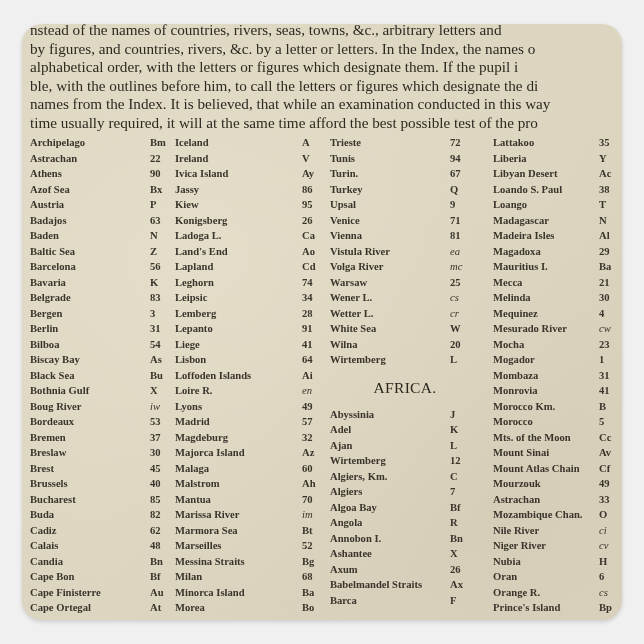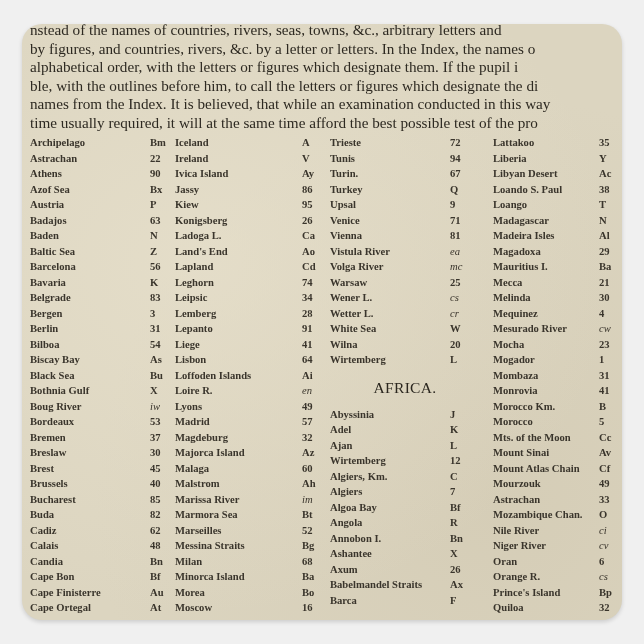--- a/index.html
+++ b/index.html
@@ -268,20 +268,24 @@
       </div>
       <div class="entry">
         <span class="name">Malaga</span>
         <span class="ref">60</span>
       </div>
       <div class="entry">
         <span class="name">Malstrom</span>
         <span class="ref">Ah</span>
       </div>
       <div class="entry">
+        <span class="name">Mantua</span>
+        <span class="ref">70</span>
+      </div>
+      <div class="entry">
         <span class="name">Marissa River</span>
         <span class="ref italic">im</span>
       </div>
       <div class="entry">
         <span class="name">Marmora Sea</span>
         <span class="ref">Bt</span>
       </div>
       <div class="entry">
         <span class="name">Marseilles</span>
         <span class="ref">52</span>
@@ -527,20 +531,24 @@
         <span class="name">Mozambique Chan.</span>
         <span class="ref">O</span>
       </div>
       <div class="entry">
         <span class="name">Nile River</span>
         <span class="ref italic">ci</span>
       </div>
       <div class="entry">
         <span class="name">Niger River</span>
         <span class="ref italic">cv</span>
+      </div>
+      <div class="entry">
+        <span class="name">Nubia</span>
+        <span class="ref">H</span>
       </div>
       <div class="entry">
         <span class="name">Oran</span>
         <span class="ref">6</span>
       </div>
       <div class="entry">
         <span class="name">Orange R.</span>
         <span class="ref italic">cs</span>
       </div>
       <div class="entry">

